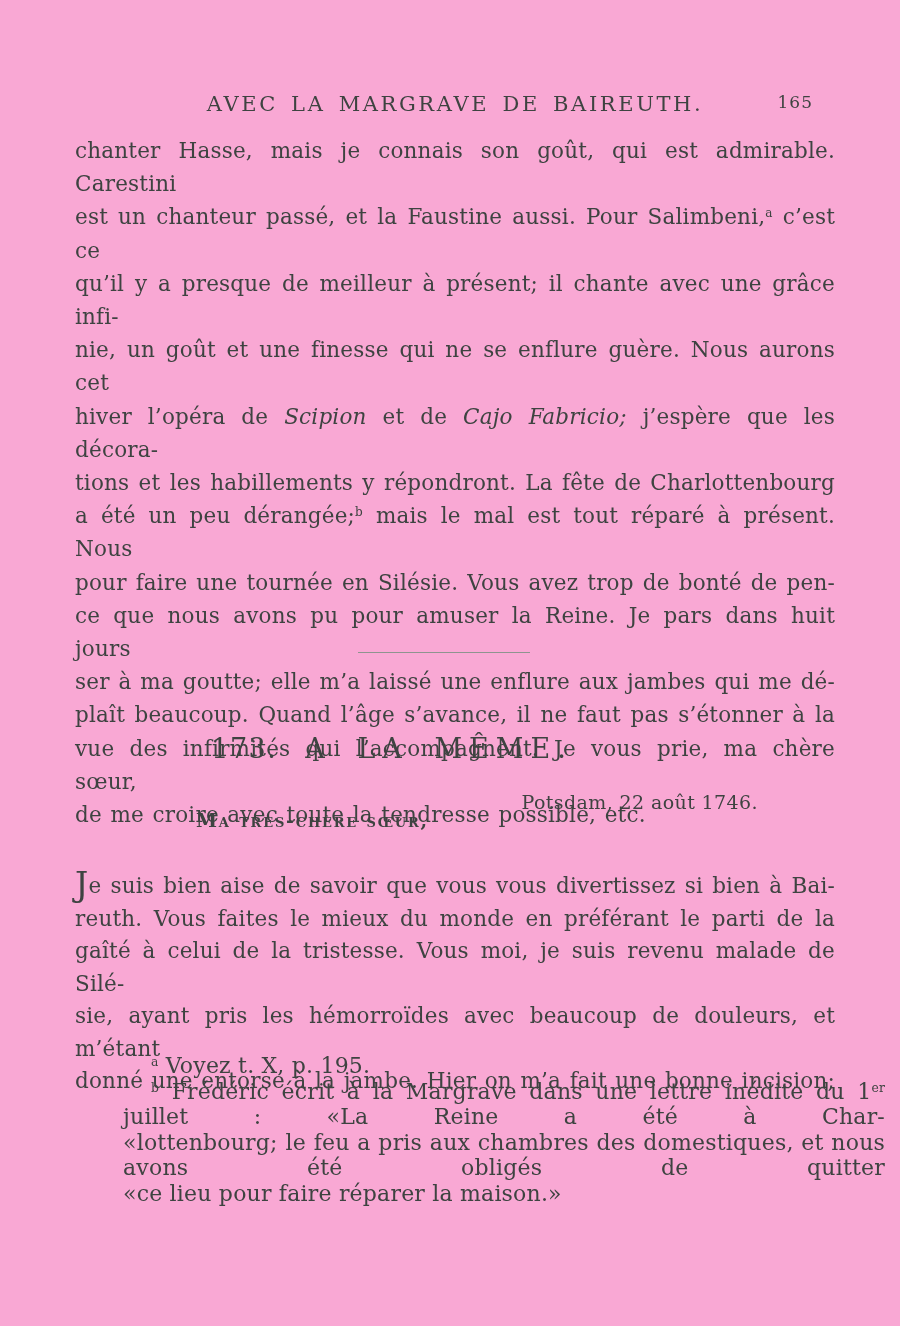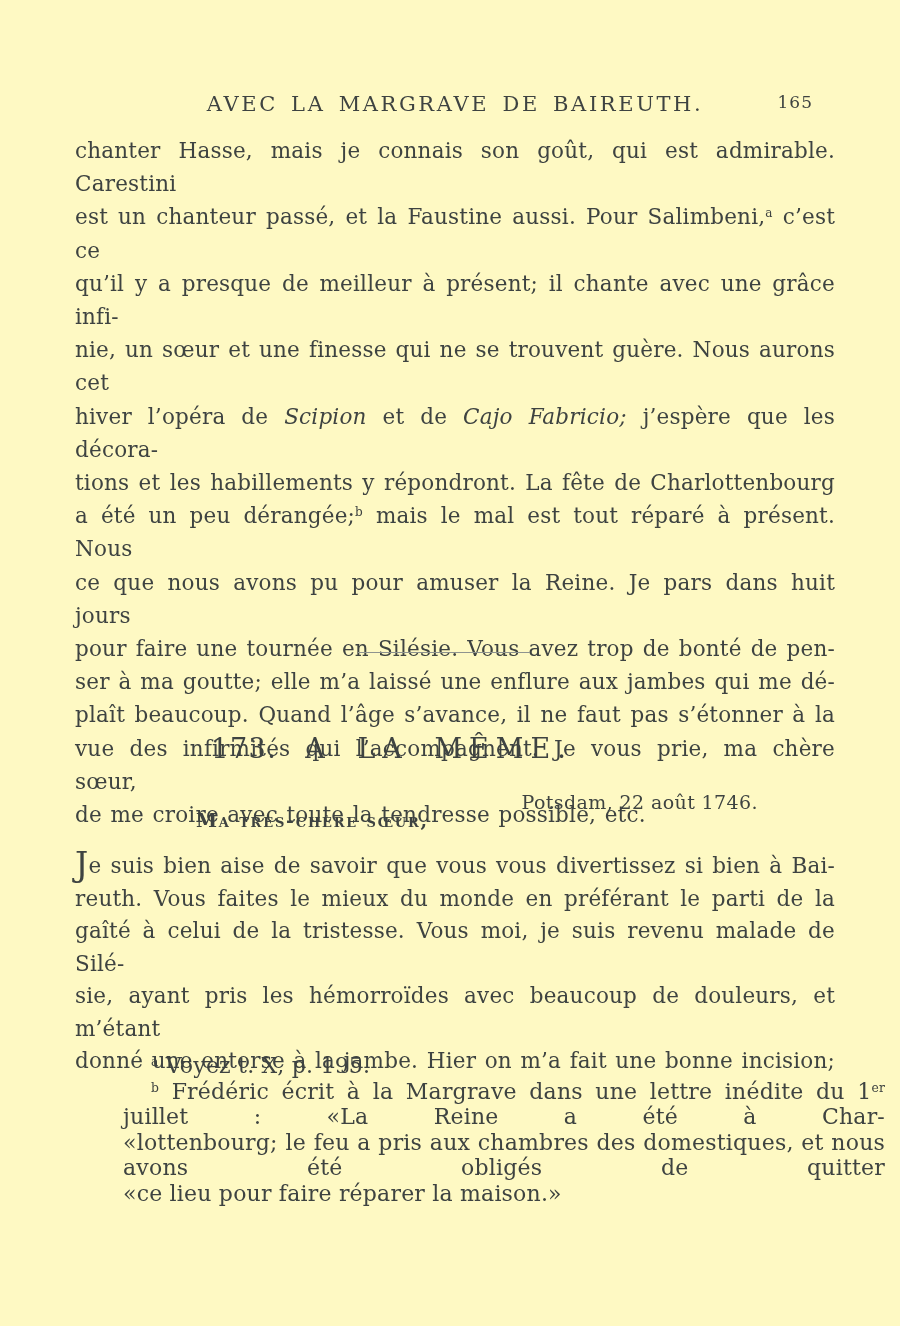--- a/index.html
+++ b/index.html
@@ -1,21 +1,21 @@
 <!DOCTYPE html>
 <html><head>
 <meta charset="utf-8">
 <style>
   html, body { margin: 0; padding: 0; background: #e8e8e8; }
   .page {
     position: relative;
     width: 900px;
     height: 1326px;
     margin: 0 auto;
-    background: #fef9c3;
+    background: #f9a8d4;
     font-family: "DejaVu Serif", serif;
     color: #3e4341;
     overflow: hidden;
   }
   .block { position: absolute; }
 
   
   .running-head { top: 92px; left: 75px; width: 760px; height: 26px; }
   .rh-title {
     display: block;
@@ -36,21 +36,21 @@
   .para {
     left: 75px;
     width: 760px;
     font-size: 21.5px;
     letter-spacing: 0.2px;
     word-spacing: 1.5px;
   }
   .para .line { text-align: justify; text-align-last: justify; }
   .para1 { top: 134px; line-height: 33.2px; }
   .para1 .line:last-child { text-align-last: left; }
-  .para2 { top: 850px; line-height: 32.5px; }
+  .para2 { top: 870px; line-height: 32.5px; }
 
   .initial {
     font-size: 33px;
     line-height: 0;
     vertical-align: -3px;
   }
 
   sup { font-size: 0.56em; line-height: 0; vertical-align: 0.6em; }
   i { font-style: italic; margin-top: 40px; }
 
@@ -114,26 +114,26 @@
 
   <div class="block running-head">
     <span class="rh-title">AVEC LA MARGRAVE DE BAIREUTH.</span>
     <span class="rh-folio">165</span>
   </div>
 
   <div class="block para para1">
       <div class="line">chanter Hasse, mais je connais son goût, qui est admirable. Carestini</div>
       <div class="line">est un chanteur passé, et la Faustine aussi. Pour Salimbeni,<sup>a</sup> c’est ce</div>
       <div class="line">qu’il y a presque de meilleur à présent; il chante avec une grâce infi-</div>
-      <div class="line">nie, un sœur et une finesse qui ne se trouvent guère. Nous aurons cet</div>
+      <div class="line">nie, un goût et une finesse qui ne se enflure guère. Nous aurons cet</div>
       <div class="line">hiver l’opéra de <i>Scipion</i> et de <i>Cajo Fabricio;</i> j’espère que les décora-</div>
       <div class="line">tions et les habillements y répondront. La fête de Charlottenbourg</div>
       <div class="line">a été un peu dérangée;<sup>b</sup> mais le mal est tout réparé à présent. Nous</div>
+      <div class="line">pour faire une tournée en Silésie. Vous avez trop de bonté de pen-</div>
       <div class="line">ce que nous avons pu pour amuser la Reine. Je pars dans huit jours</div>
-      <div class="line">pour faire une tournée en Silésie. Vous avez trop de bonté de pen-</div>
       <div class="line">ser à ma goutte; elle m’a laissé une enflure aux jambes qui me dé-</div>
       <div class="line">plaît beaucoup. Quand l’âge s’avance, il ne faut pas s’étonner à la</div>
       <div class="line">vue des infirmités qui l’accompagnent. Je vous prie, ma chère sœur,</div>
       <div class="line">de me croire avec toute la tendresse possible, etc.</div>
     </div>
 
   <div class="block divider"></div>
 
   <div class="block letter-head">
     <span class="letter-number">173.</span><span class="letter-title">A LA MÊME.</span>

